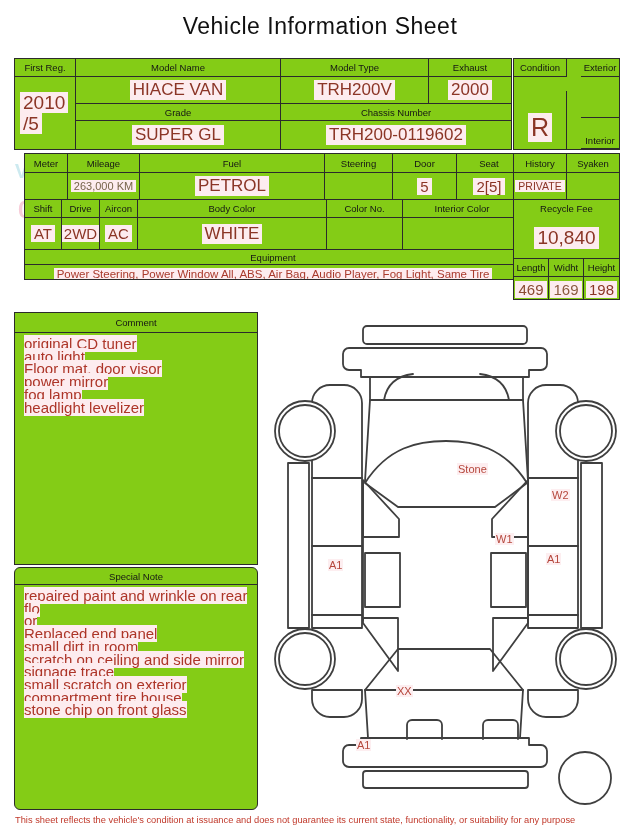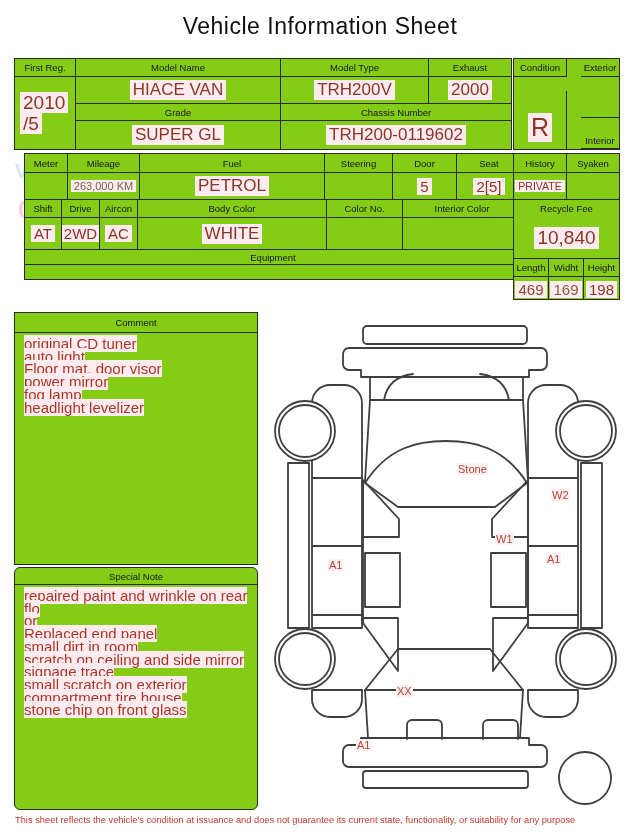--- a/index.html
+++ b/index.html
@@ -130,20 +130,23 @@
       <div class="cell val v15 br">
           <span class="hl">AC</span>
         </div>
       <div class="cell val v17 br">
           <span class="hl">WHITE</span>
         </div>
       <div class="cell br"></div>
       <div class="cell"></div>
     </div>
     <div class="cell lbl bb" style="height:15px;">Equipment</div>
+    <div class="cell val" style="height:18px;font-size:11.5px;color:#a93a2c;">
+      <span class="hl">Power Steering, Power Window All, ABS, Air Bag, Audio Player, Fog Light, Same Tire</span>
+    </div>
   </div>
 
   <div class="box" style="left:513px;top:153px;width:107px;height:147px;">
     <div class="grid bb" style="grid-template-columns:53px 1fr;height:18px;">
       <div class="cell lbl br">History</div>
       <div class="cell lbl">Syaken</div>
     </div>
     <div class="grid bb" style="grid-template-columns:53px 1fr;height:26px;">
       <div class="cell val br" style="font-size:10.5px;">
           <span class="hl">PRIVATE</span>

